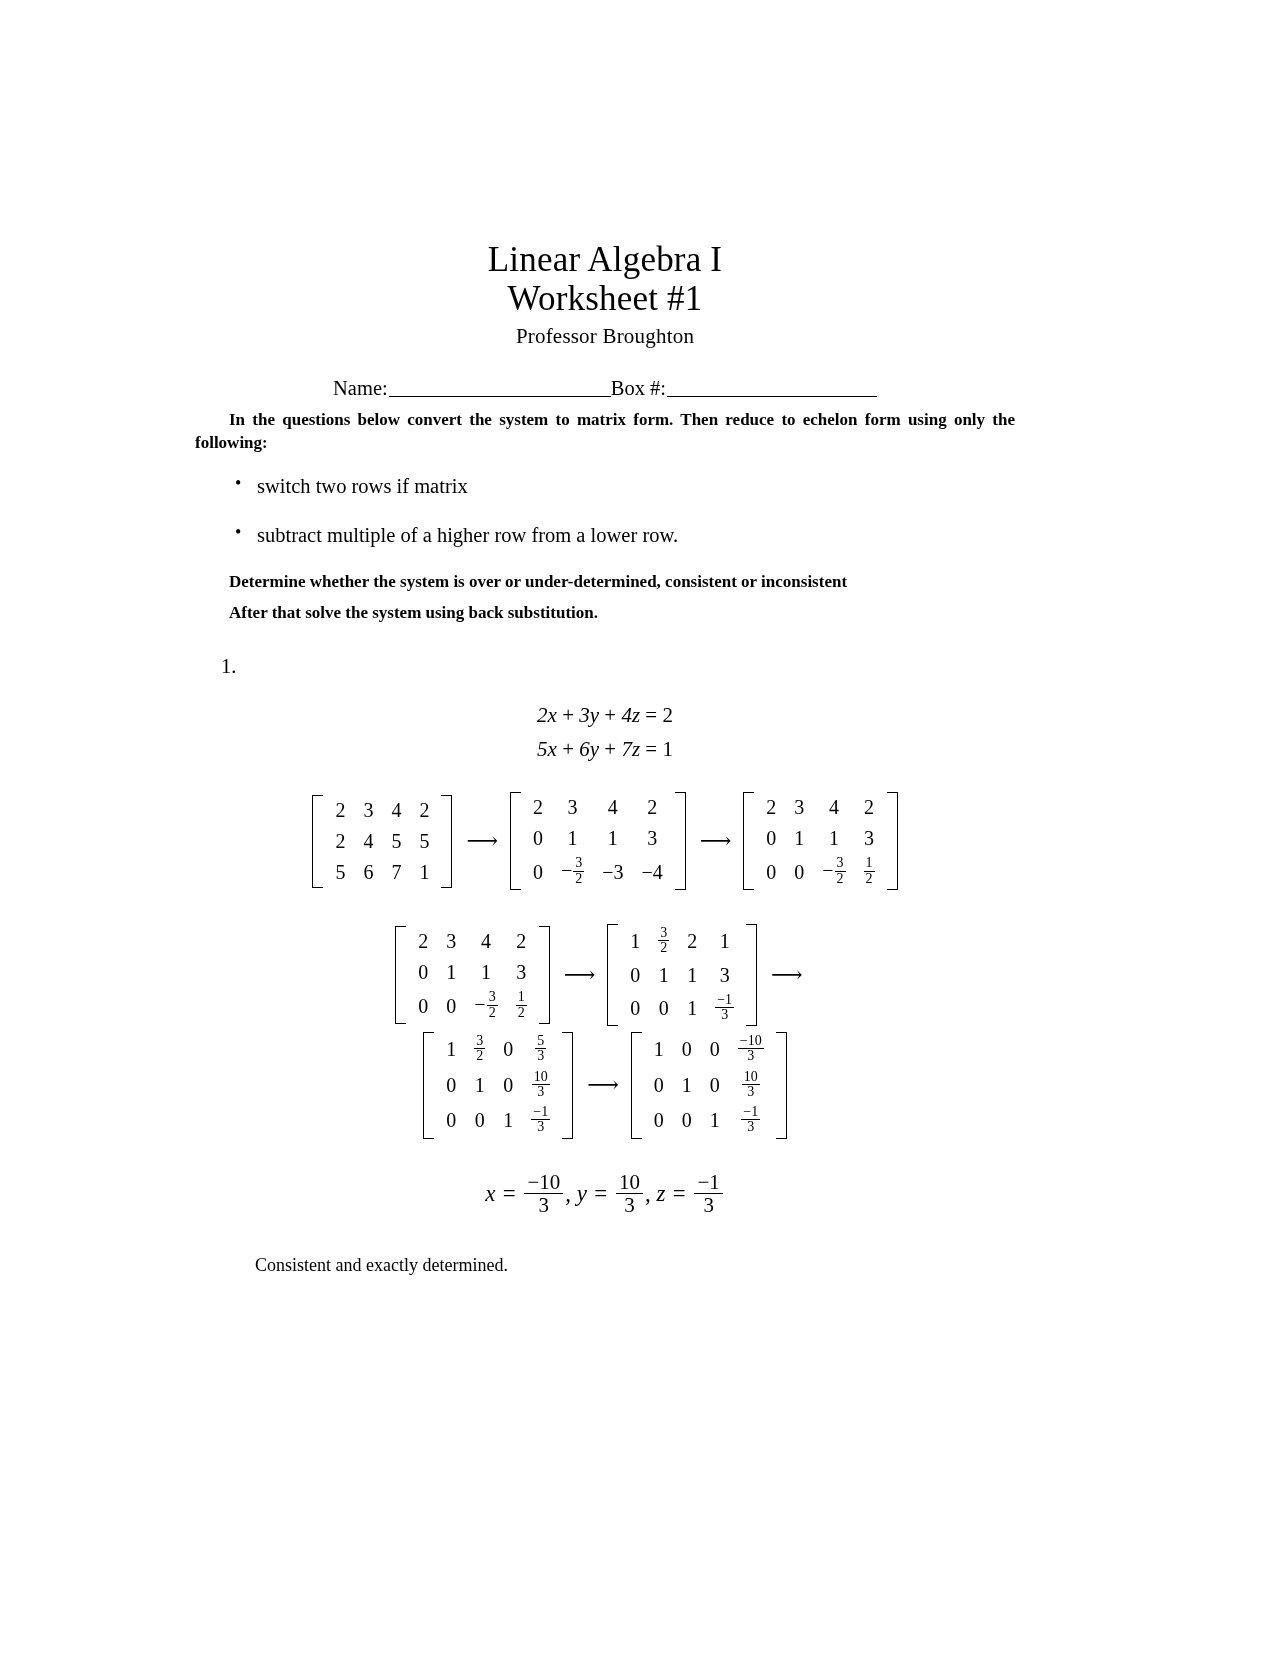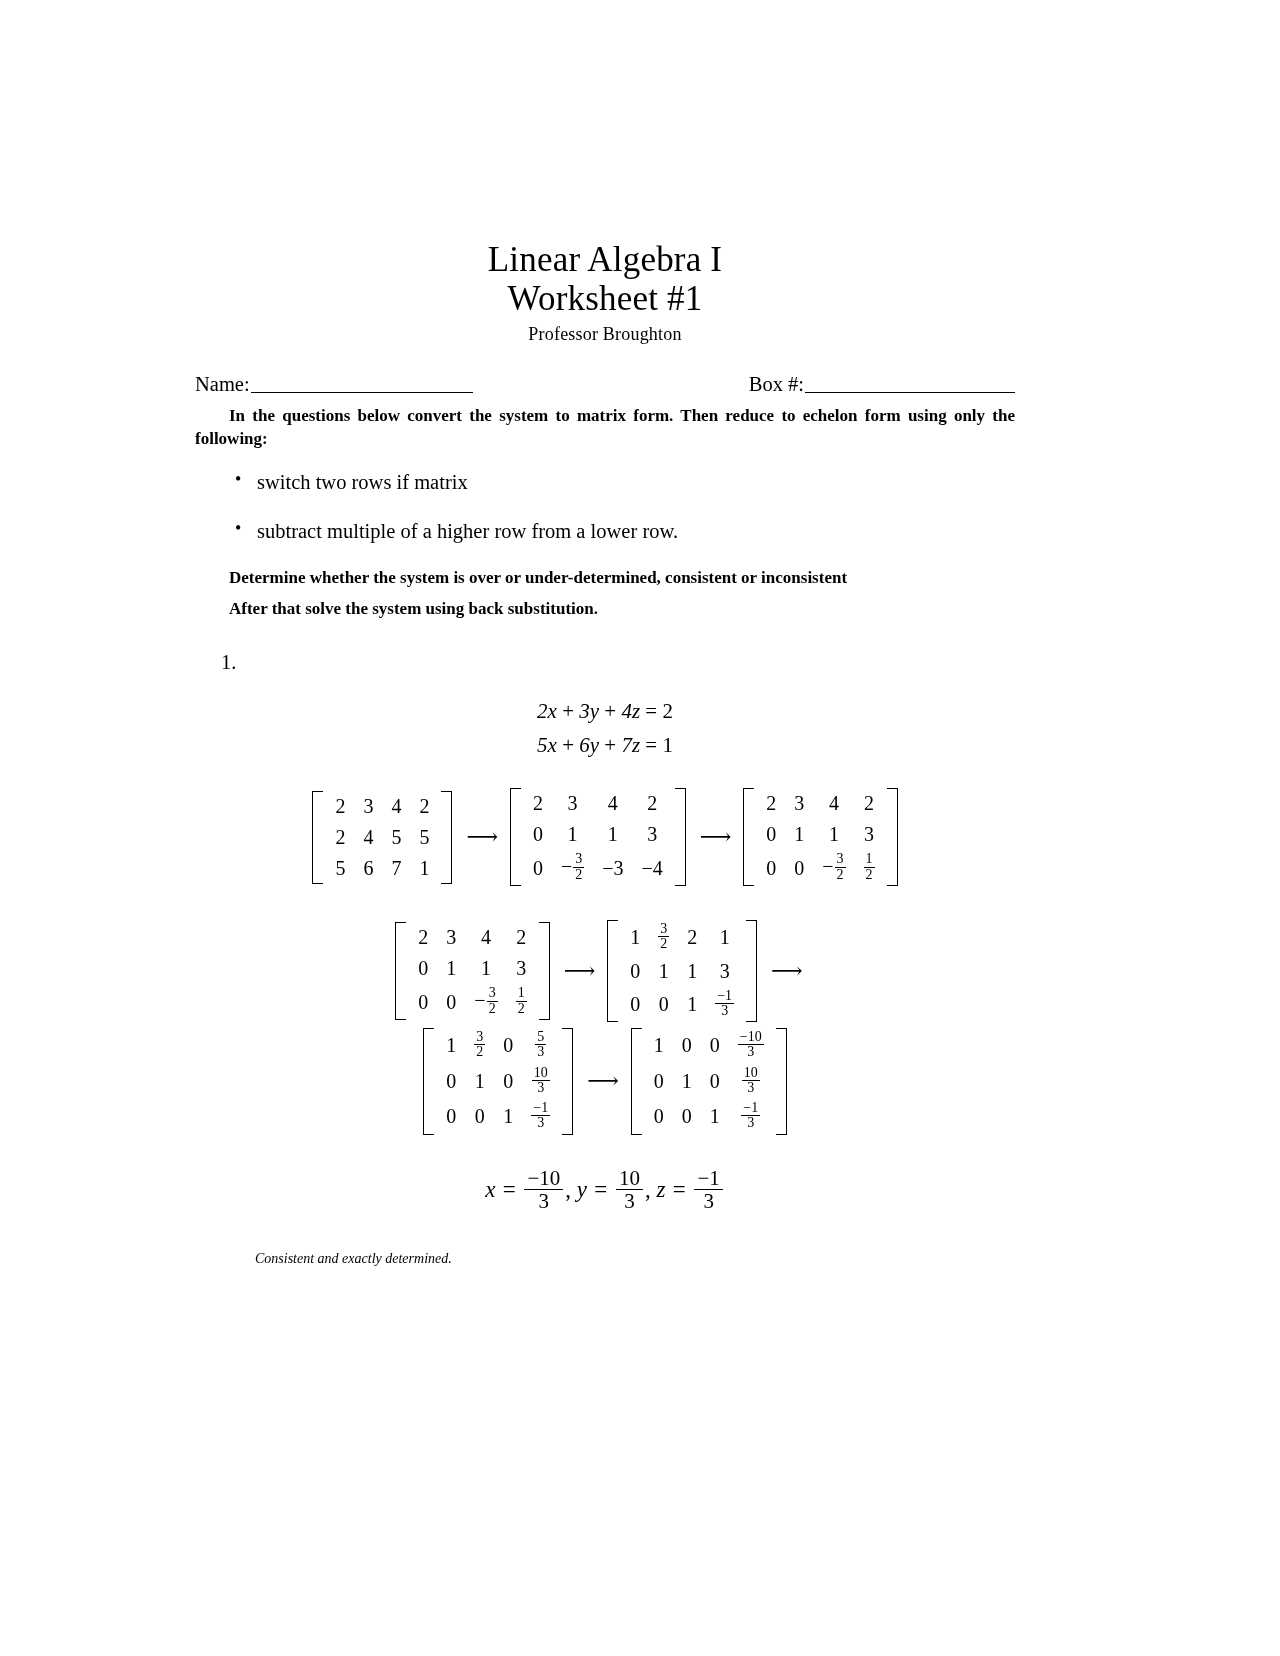--- a/index.html
+++ b/index.html
@@ -30,29 +30,29 @@
 
   
   .title {
     text-align: center;
     font-size: 35px;
     line-height: 1.12;
     letter-spacing: 0.2px;
   }
   .subtitle {
     text-align: center;
-    font-size: 18px;
+    font-size: 21px;
     margin-top: 6px;
     letter-spacing: 0.2px;
   }
 
   
   .namerow {
     display: flex;
-    justify-content: space-between;
+    justify-content: center;
     align-items: flex-end;
     font-size: 20.5px;
     margin-top: 28px;
   }
   .field {
     display: flex;
     align-items: flex-end;
     white-space: nowrap;
   }
   .rule {
@@ -181,24 +181,23 @@
     font-size: 21px;
     line-height: 1.08;
     margin: 0 2px;
     position: relative;
     top: -2px;
   }
   .bigfrac .num { display: block; padding: 0 3px; }
   .bigfrac .den { display: block; border-top: 1.5px solid #000; padding: 0 3px; }
 
   .concl {
-    font-size: 14px;
+    font-size: 18px;
     margin-top: 36px;
     padding-left: 60px;
-    font-style: italic;
   }
 </style>
 </head>
 <body>
 
 <div class="page">
   <div class="content">
 
     <div class="title">
       <div>Linear Algebra I</div>

